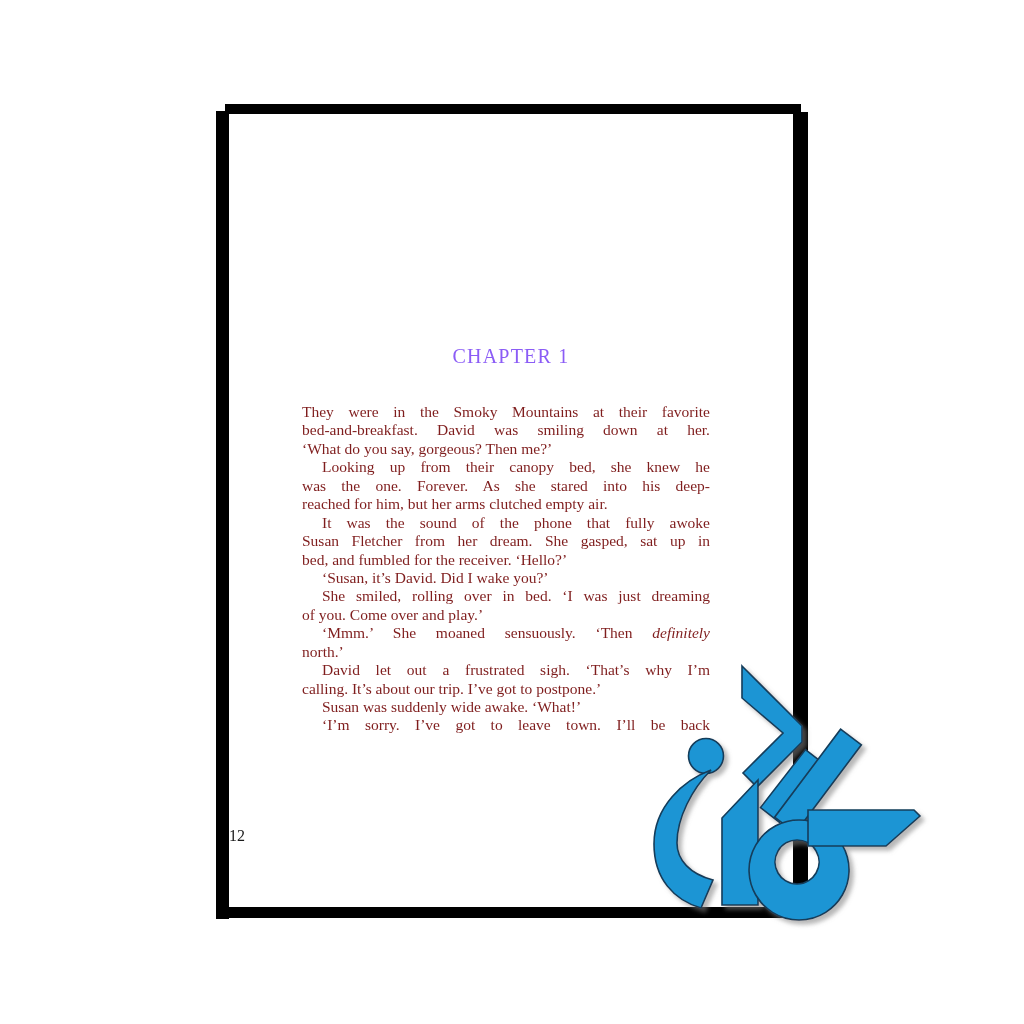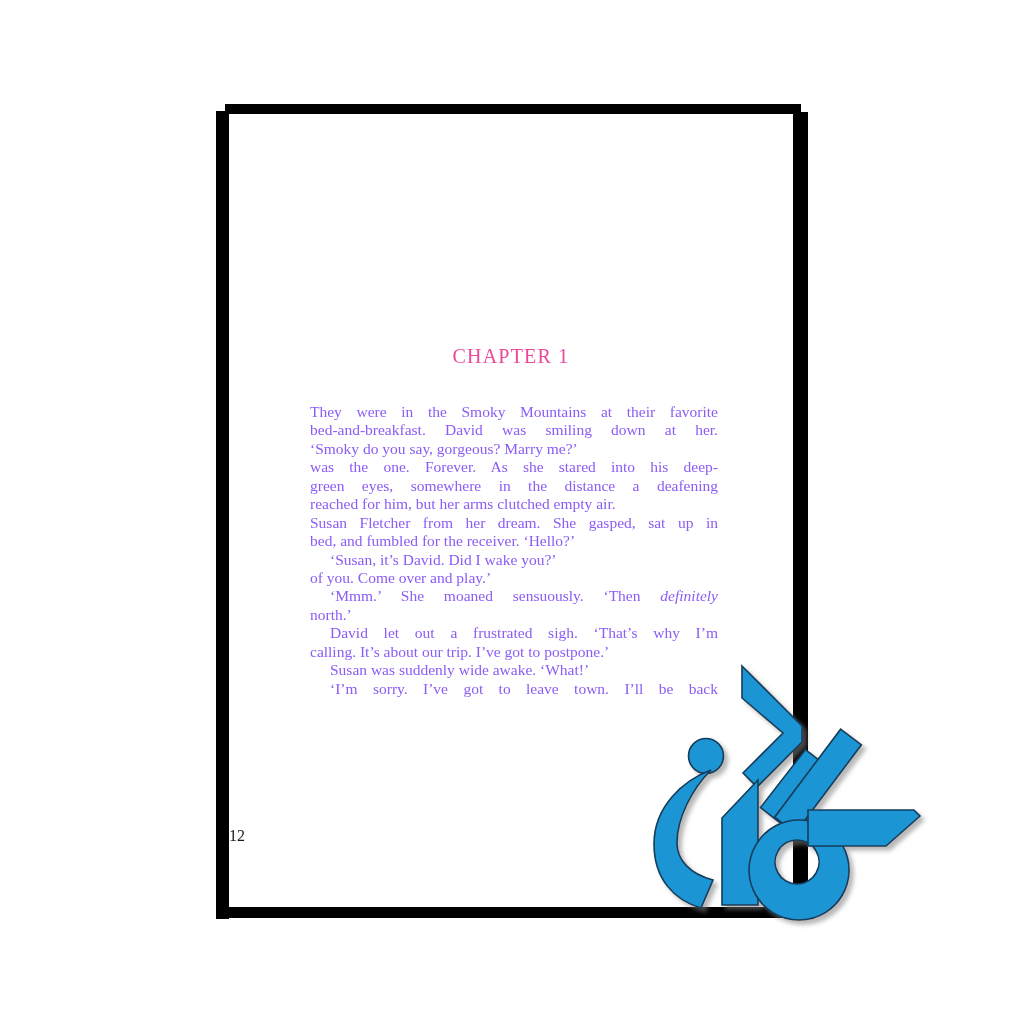--- a/index.html
+++ b/index.html
@@ -16,26 +16,26 @@
   #frame-top{left:225px;top:104px;width:576px;height:10px;}
   #frame-left{left:216px;top:111px;width:13px;height:808px;}
   #frame-right{left:793px;top:112px;width:15px;height:806px;}
   #frame-bottom{left:216px;top:907px;width:592px;height:11px;}
   #page-surface{left:229px;top:114px;width:564px;height:793px;background:#fff;}
   
   #chapter-heading{
     left:229px;top:345px;width:564px;
     text-align:center;
     font-size:20px;letter-spacing:1.2px;
-    color:#ec4899;
+    color:#8b5cf6;
   }
   #body-text{
-    left:310px;top:403px;width:408px;
+    left:302px;top:403px;width:408px;
     font-size:15.5px;line-height:18.45px;
-    color:#8b5cf6;
+    color:#7f1d1d;
     z-index:3;
   }
   .line{
     text-align:justify;
     text-align-last:justify;
     height:18.45px;
   }
   .line.last{text-align-last:left;}
   .line.ind{text-indent:20px;}
   .line i{font-style:italic;}
@@ -55,31 +55,33 @@
 <div id="frame-left" class="bar"></div>
 <div id="frame-right" class="bar"></div>
 <div id="frame-bottom" class="bar"></div>
 
 <div id="chapter-heading" class="abs">CHAPTER 1</div>
 
 <div id="body-text" class="abs">
 
   <div class="line">They were in the Smoky Mountains at their favorite</div>
   <div class="line">bed-and-breakfast. David was smiling down at her.</div>
-  <div class="line last">‘Smoky do you say, gorgeous? Marry me?’</div>
+  <div class="line last">‘What do you say, gorgeous? Then me?’</div>
 
+  <div class="line ind">Looking up from their canopy bed, she knew he</div>
   <div class="line">was the one. Forever. As she stared into his deep-</div>
-  <div class="line">green eyes, somewhere in the distance a deafening</div>
   <div class="line last">reached for him, but her arms clutched empty air.</div>
 
+  <div class="line ind">It was the sound of the phone that fully awoke</div>
   <div class="line">Susan Fletcher from her dream. She gasped, sat up in</div>
   <div class="line last">bed, and fumbled for the receiver. ‘Hello?’</div>
 
   <div class="line ind last">‘Susan, it’s David. Did I wake you?’</div>
 
+  <div class="line ind">She smiled, rolling over in bed. ‘I was just dreaming</div>
   <div class="line last">of you. Come over and play.’</div>
 
 
   <div class="line ind">
     <span>‘Mmm.’ She moaned sensuously. ‘Then </span><i>definitely</i>
   </div>
   <div class="line last">north.’</div>
 
   <div class="line ind">David let out a frustrated sigh. ‘That’s why I’m</div>
   <div class="line last">calling. It’s about our trip. I’ve got to postpone.’</div>

